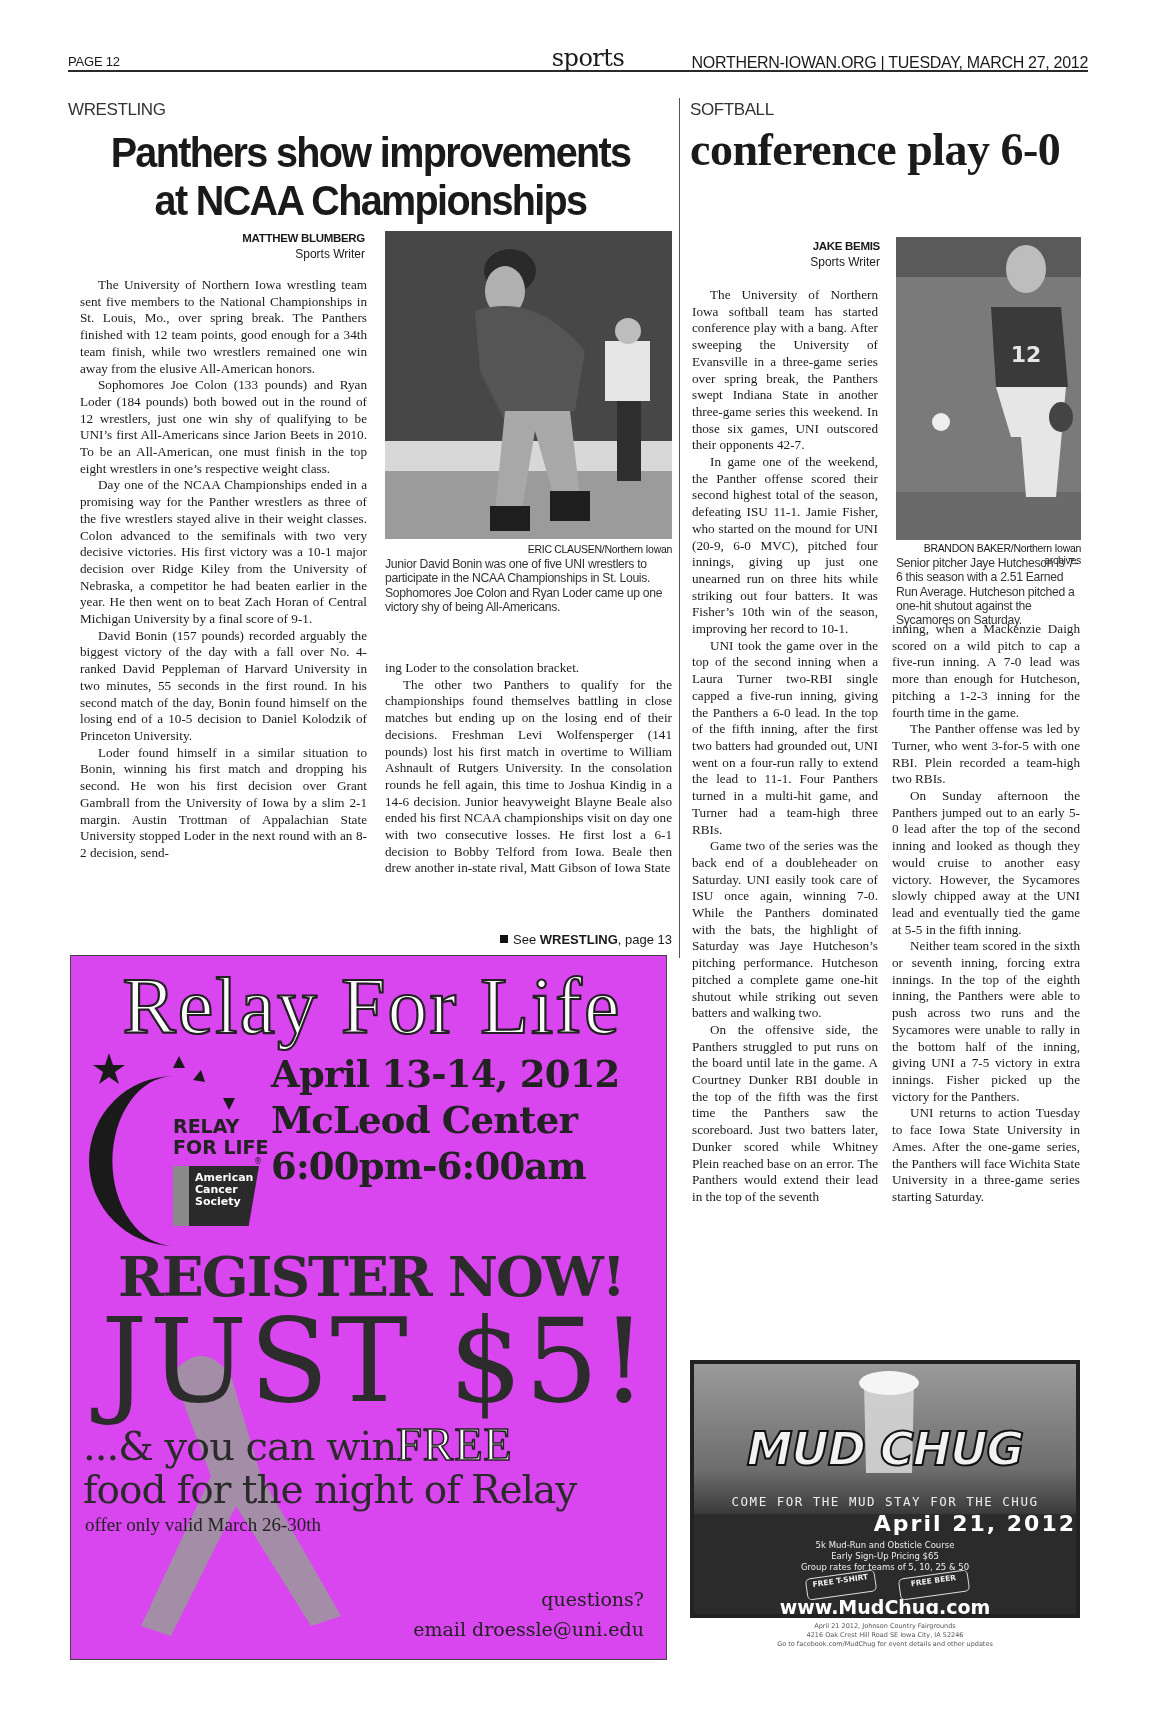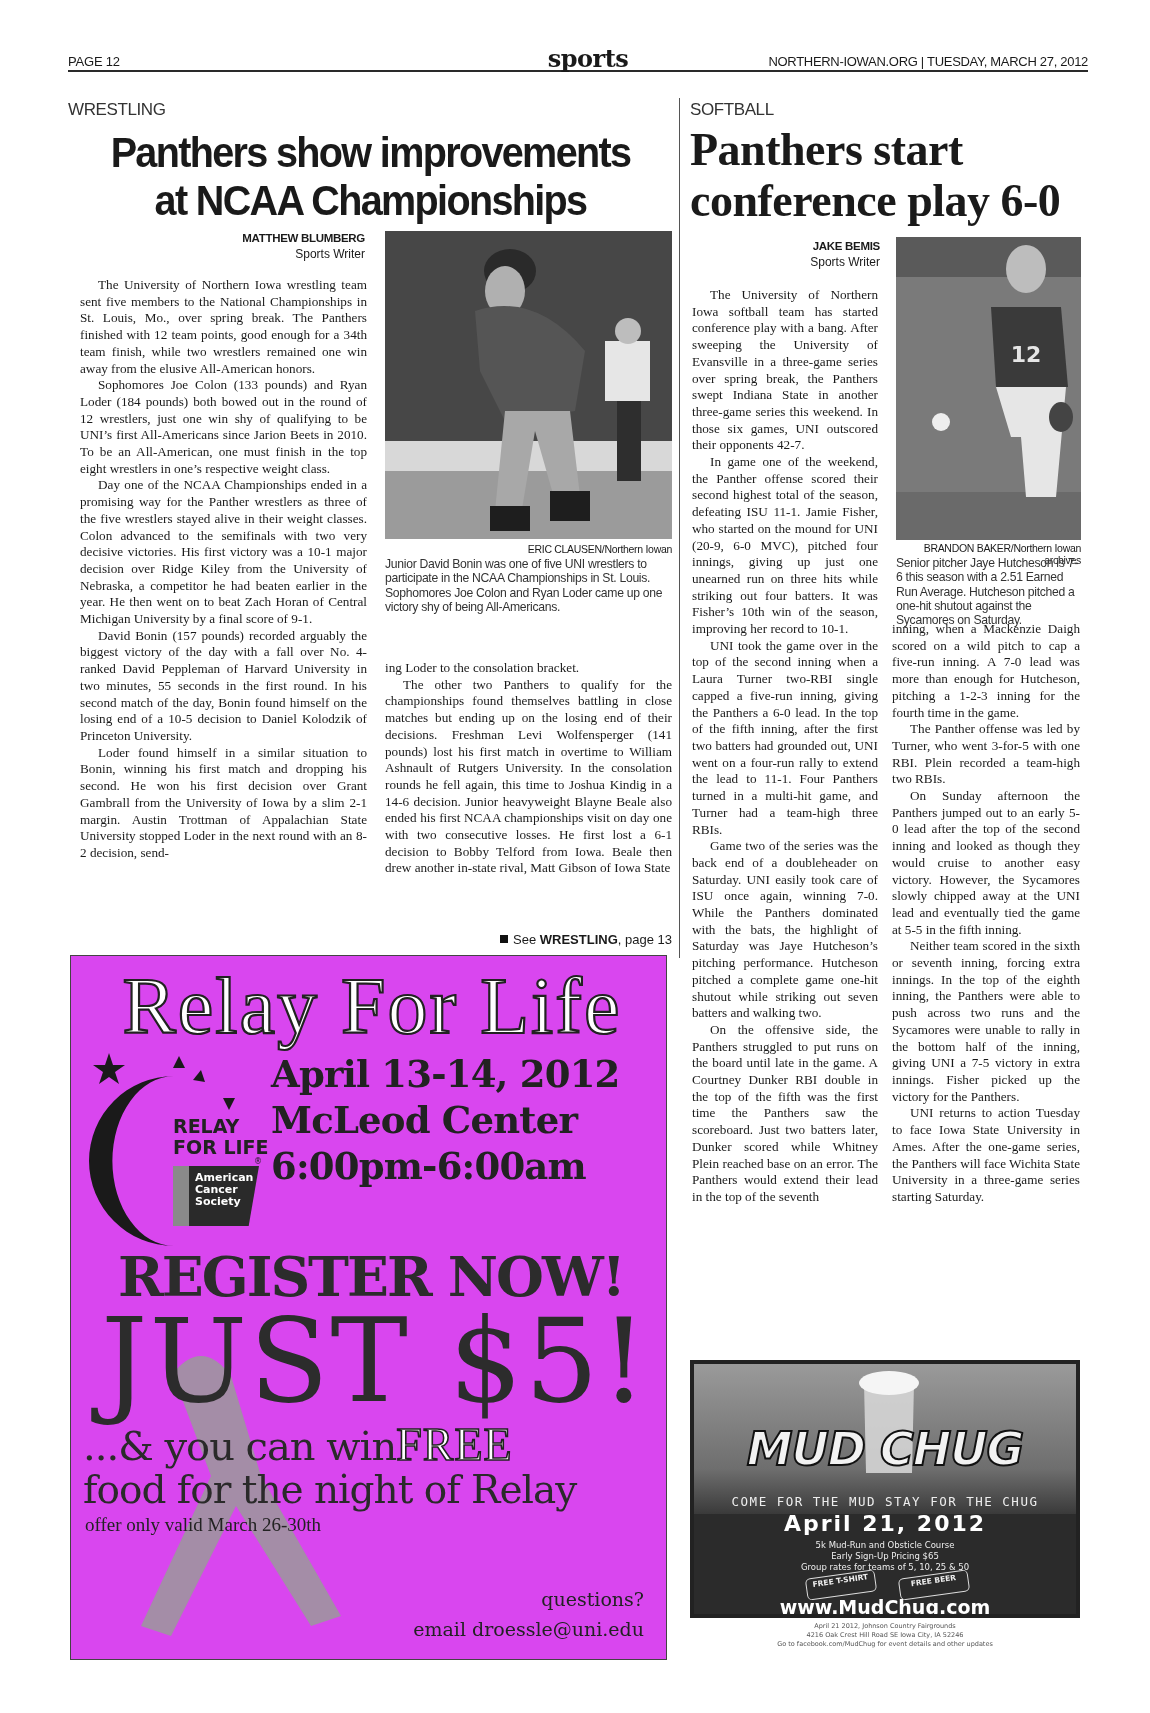--- a/index.html
+++ b/index.html
@@ -3,22 +3,22 @@
 <meta charset="utf-8">
 <style>
   * { box-sizing: border-box; margin: 0; padding: 0; }
   html, body { width: 1150px; height: 1713px; background: #fff; overflow: hidden; }
   body { position: relative; color: #1a1a1a; font-family: "Liberation Serif", serif; }
   .abs { position: absolute; }
 
   
   .mast { left: 68px; top: 50px; width: 1020px; height: 22px; border-bottom: 2px solid #2a2a2a; }
   .mast-left { left: 0; top: 4px; font-family: "Liberation Sans", sans-serif; font-size: 13px; letter-spacing: -0.2px; }
-  .mast-center { left: 460px; top: -6px; width: 120px; text-align: center; font-family: "DejaVu Serif", serif; font-weight: bold; font-size: 24px; letter-spacing: -0.5px; }
-  .mast-right { right: 0; top: 4px; font-family: "Liberation Sans", sans-serif; font-size: 13px; letter-spacing: -0.3px; }
+  .mast-center { left: 460px; top: -6px; width: 120px; text-align: center; font-family: "DejaVu Serif", serif; font-weight: normal; font-size: 24px; letter-spacing: -0.5px; }
+  .mast-right { right: 0; top: 4px; font-family: "Liberation Sans", sans-serif; font-size: 16px; letter-spacing: -0.3px; }
 
   .col-rule { left: 679px; top: 98px; width: 1px; height: 860px; background: #555; }
 
   .section-label { font-family: "Liberation Sans", sans-serif; font-size: 17px; font-weight: normal; letter-spacing: -0.4px; color: #333; }
   .hl-wrestling { left: 68px; top: 128px; width: 605px; text-align: center; font-family: "Liberation Sans", sans-serif; font-weight: bold; font-size: 43px; line-height: 48px; letter-spacing: -1.8px; transform: scaleX(0.92); transform-origin: center top; }
   .hl-softball { left: 690px; top: 124px; width: 420px; font-family: "Liberation Serif", serif; font-size: 46px; line-height: 51px; letter-spacing: -0.5px; }
 
   .byline { text-align: right; font-family: "Liberation Sans", sans-serif; }
   .byline .name { font-size: 11.5px; font-weight: bold; letter-spacing: -0.3px; display: block; }
   .byline .role { font-size: 12px; display: block; margin-top: 3px; }
@@ -44,21 +44,21 @@
   .relay-win .free { color: #fff; -webkit-text-stroke: 1.6px #222; font-family: "Liberation Serif", serif; font-size: 46px; letter-spacing: 1px; }
   .relay-food { left: 12px; top: 512px; width: 580px; font-family: "DejaVu Serif", serif; font-size: 39px; line-height: 44px; color: #2a2a2a; letter-spacing: -1px; z-index: 2; }
   .relay-offer { left: 14px; top: 558px; font-family: "Liberation Serif", serif; font-size: 19px; line-height: 22px; color: #222; z-index: 2; }
   .relay-q { right: 22px; top: 628px; text-align: right; font-family: "DejaVu Serif", serif; font-size: 19px; line-height: 30px; color: #222; margin-left: 36px; }
 
   
   .mud-ad { left: 690px; top: 1360px; width: 390px; height: 258px; background: #2b2b2b; border: 4px solid #222; overflow: hidden; }
   .mud-sky { left: 0; top: 0; width: 100%; height: 150px; background: linear-gradient(#9a9a9a, #6e6e6e 70%, #3a3a3a); }
   .mud-logo { left: 0; top: 58px; width: 100%; text-align: center; font-family: "DejaVu Sans", sans-serif; font-weight: bold; font-style: italic; font-size: 46px; color: #f2f2f2; -webkit-text-stroke: 2px #111; letter-spacing: -1px; }
   .mud-tag { left: 0; top: 130px; width: 100%; text-align: center; font-family: "DejaVu Sans Mono", monospace; font-size: 12.5px; color: #eee; letter-spacing: 1.5px; }
-  .mud-date { left: 0; top: 147px; width: 100%; text-align: center; font-family: "DejaVu Sans", sans-serif; font-weight: bold; font-size: 22px; color: #fff; letter-spacing: 2px; }
+  .mud-date { left: 0; top: 147px; width: 100%; text-align: right; font-family: "DejaVu Sans", sans-serif; font-weight: bold; font-size: 22px; color: #fff; letter-spacing: 2px; }
   .mud-lines { left: 0; top: 176px; width: 100%; text-align: center; font-family: "DejaVu Sans", sans-serif; font-size: 8.5px; line-height: 11px; color: #eee; }
   .mud-badge { top: 210px; width: 70px; height: 22px; border: 1.5px solid #ddd; border-radius: 5px; font-family: "DejaVu Sans", sans-serif; font-weight: bold; font-size: 7.5px; line-height: 9px; color: #eee; text-align: center; padding-top: 1px; transform: rotate(-8deg); }
   .mud-url { left: 0; top: 232px; width: 100%; text-align: center; font-family: "DejaVu Sans", sans-serif; font-weight: bold; font-size: 19px; color: #fff; }
   .mud-foot { left: 0; top: 252px; width: 100%; text-align: center; font-family: "DejaVu Sans", sans-serif; font-size: 6.5px; line-height: 8px; color: #ddd; }
 </style>
 </head>
 <body>
 
 <div class="abs mast">
   <span class="abs mast-left">PAGE 12</span>
@@ -111,21 +111,20 @@
   <div>ing Loder to the consolation bracket.</div>
   <p>The other two Panthers to qualify for the championships found themselves battling in close matches but ending up on the losing end of their decisions. Freshman Levi Wolfensperger (141 pounds) lost his first match in overtime to William Ashnault of Rutgers University. In the consolation rounds he fell again, this time to Joshua Kindig in a 14-6 decision. Junior heavyweight Blayne Beale also ended his first NCAA championships visit on day one with two consecutive losses. He first lost a 6-1 decision to Bobby Telford from Iowa. Beale then drew another in-state rival, Matt Gibson of Iowa State</p>
 </div>
 
 <div class="abs jump" style="left:385px; top:932px; width:287px;">
   <span class="sq"></span><span>See</span> <b>WRESTLING</b><span>, page 13</span>
 </div>
 
 <div class="abs section-label" style="left:690px; top:100px;">SOFTBALL</div>
 <h1 class="abs hl-softball">
-  <span style="display:block">Panthers start</span>
   <span style="display:block">conference play 6-0</span>
 </h1>
 
 <div class="abs byline" style="left:690px; top:240px; width:190px;">
   <span class="name">JAKE BEMIS</span>
   <span class="role">Sports Writer</span>
 </div>
 
 <div class="abs body-text" style="left:692px; top:287px; width:186px;">
   <p>The University of Northern Iowa softball team has started conference play with a bang. After sweeping the University of Evansville in a three-game series over spring break, the Panthers swept Indiana State in another three-game series this weekend. In those six games, UNI outscored their opponents 42-7.</p>

